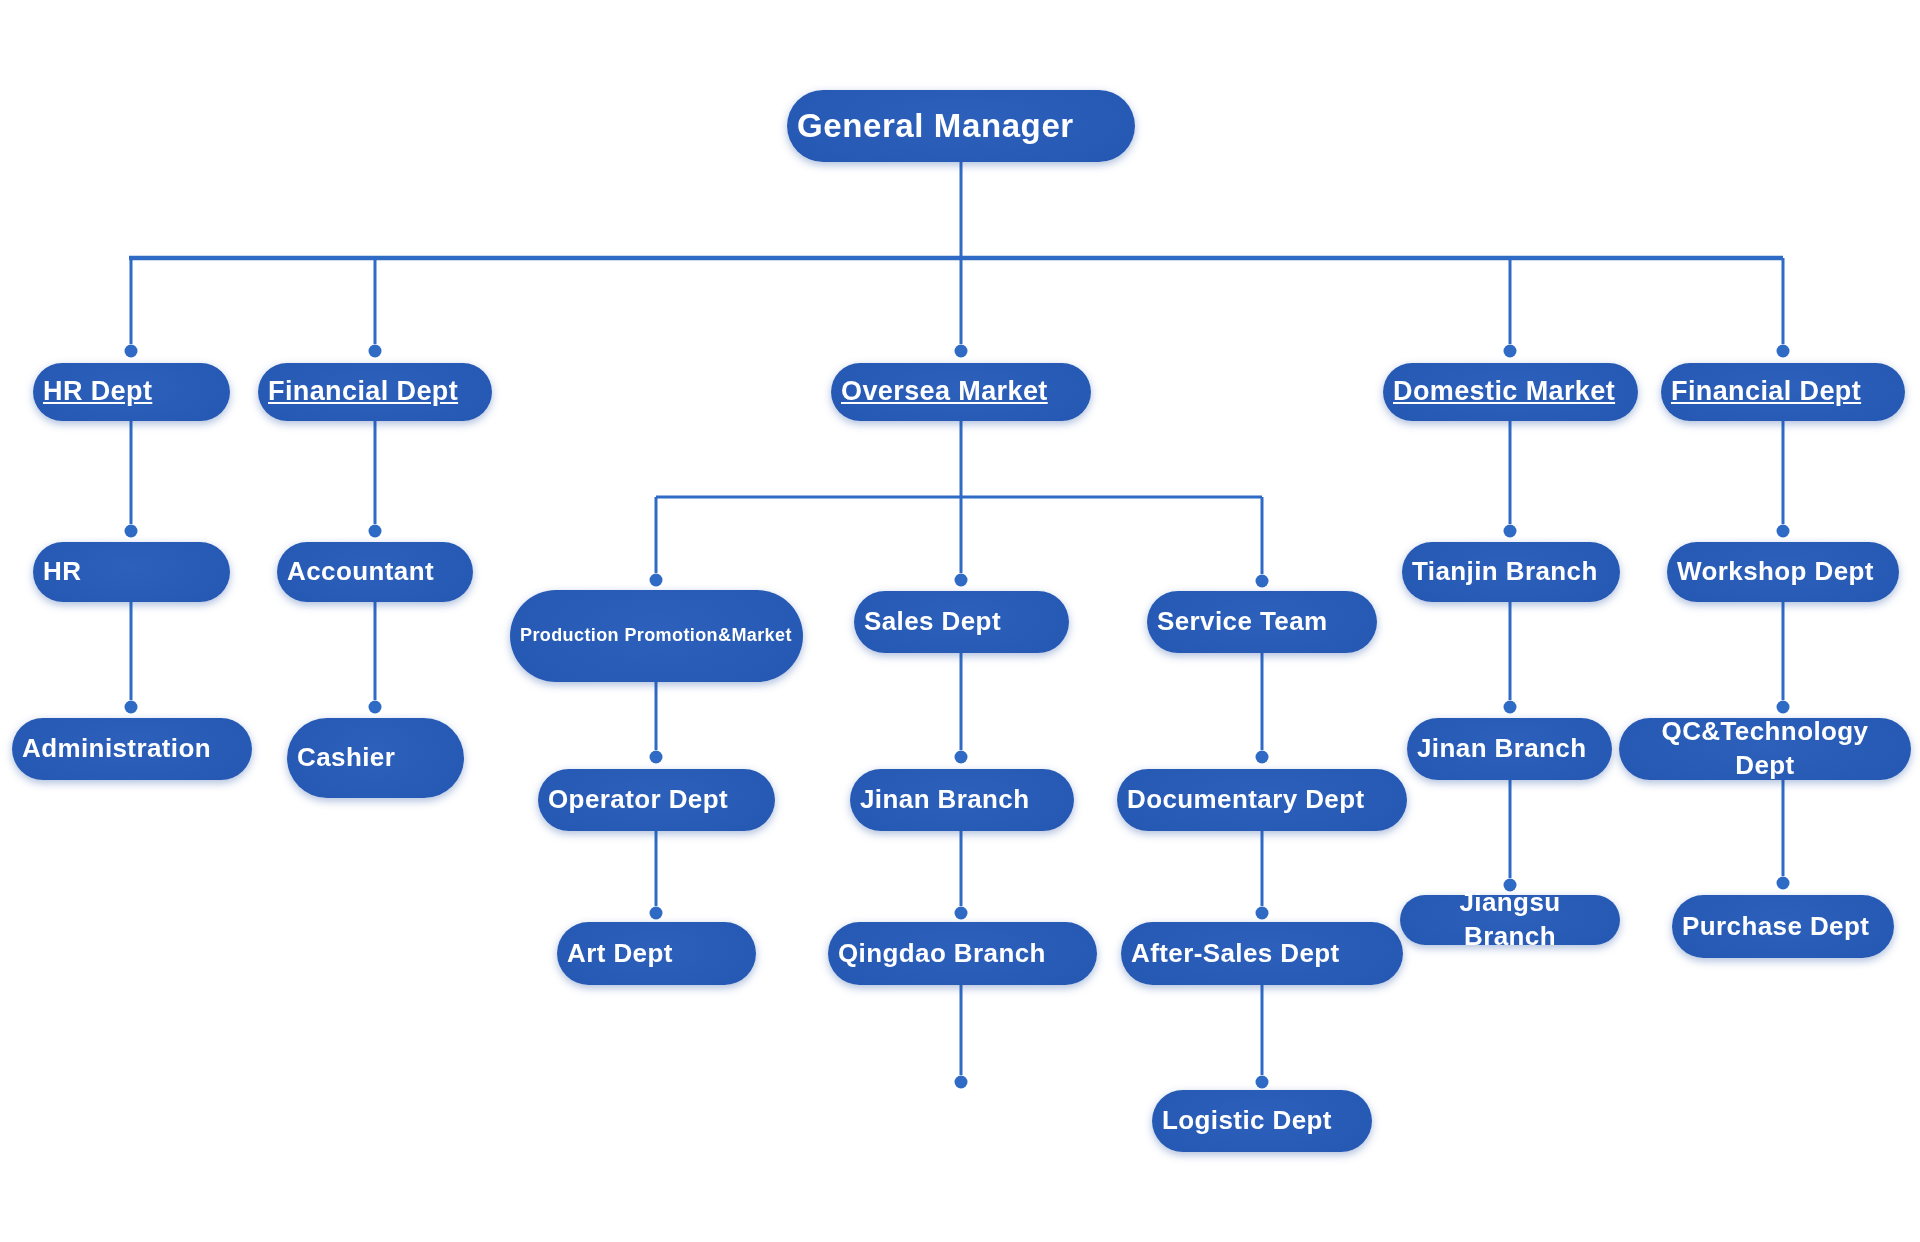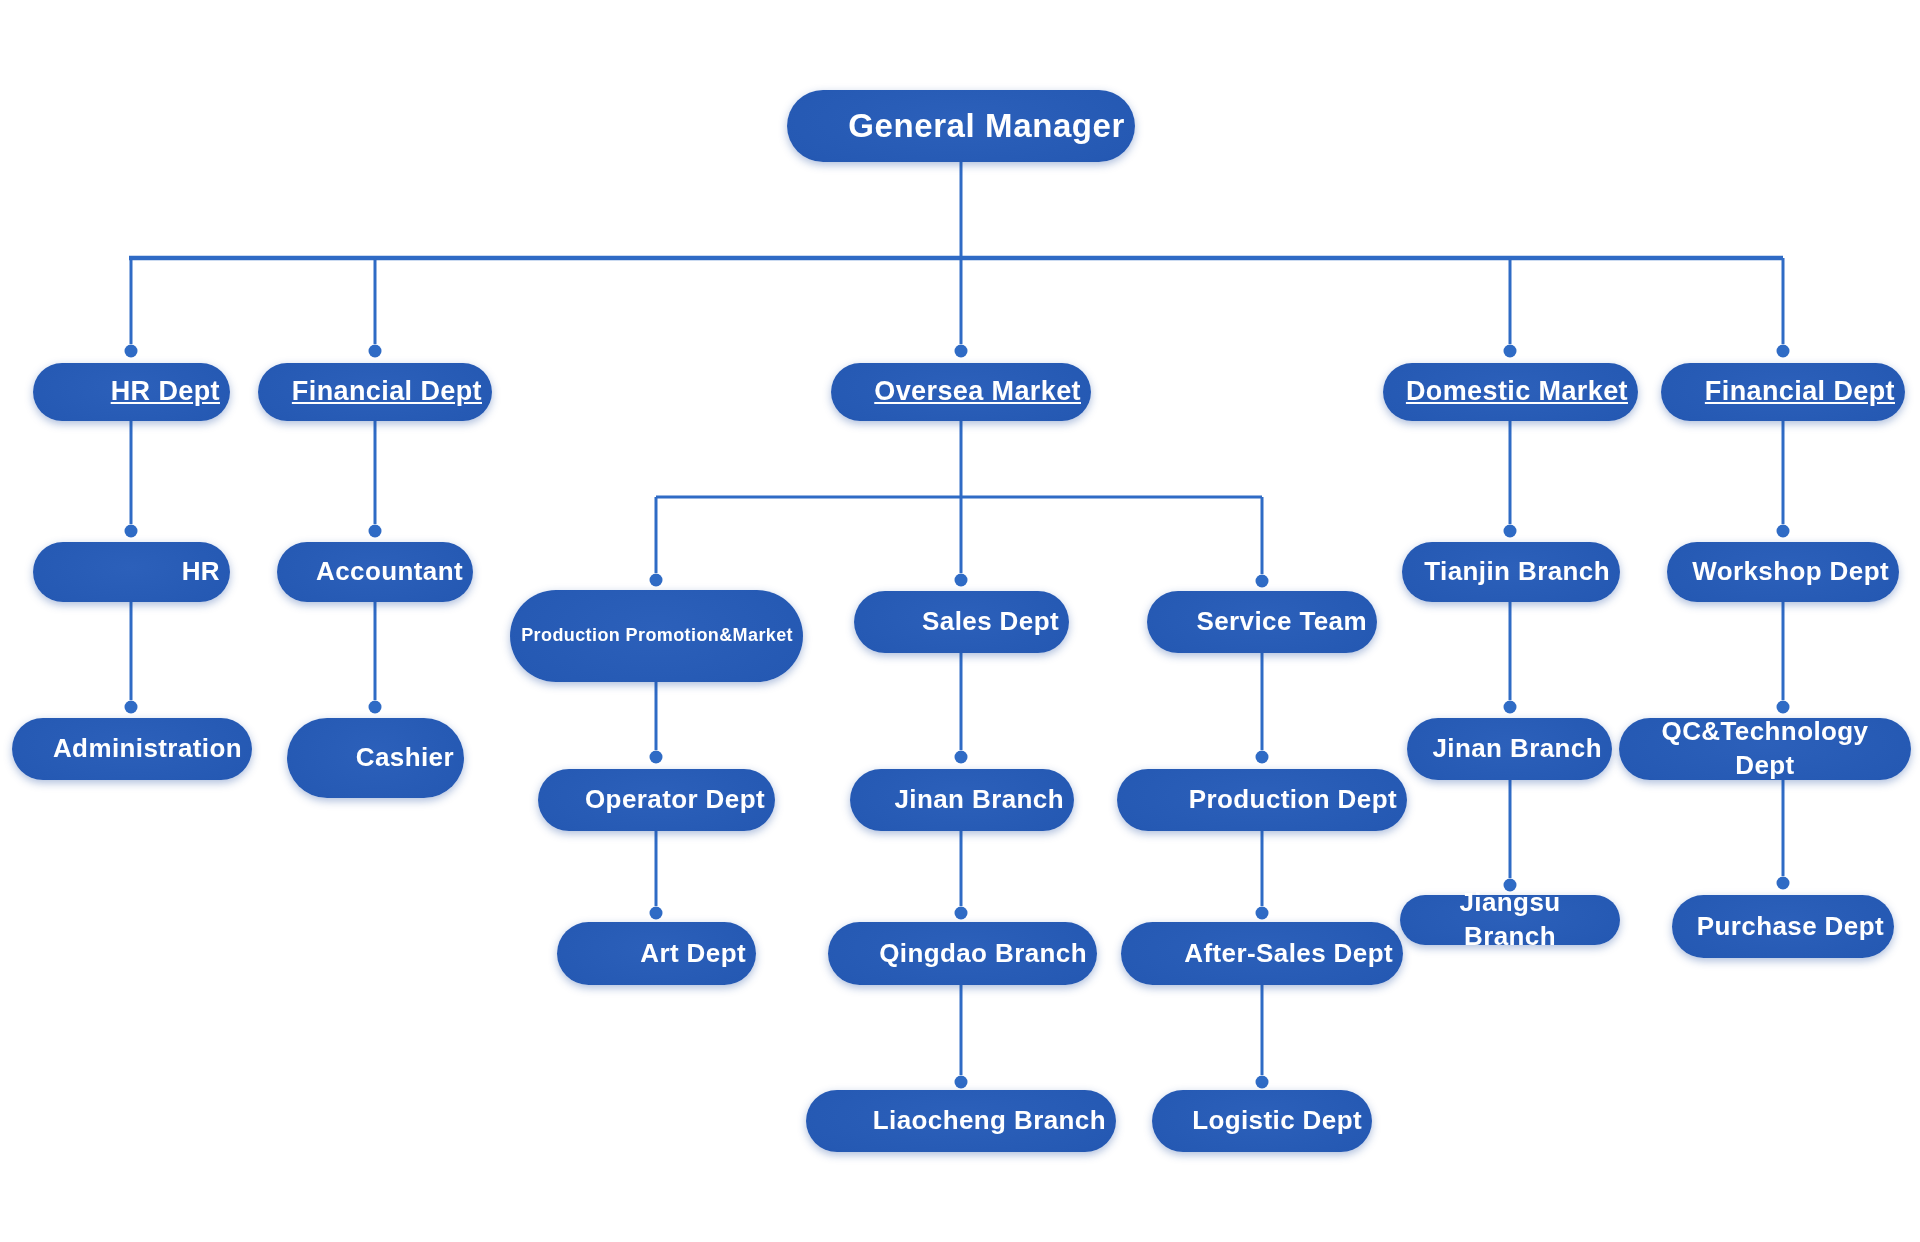--- a/index.html
+++ b/index.html
@@ -33,21 +33,21 @@
     fill: none;
   }
   .cdot {
     fill: #2F6BC5;
     stroke: none;
   }
   .node {
     position: absolute;
     display: flex;
     align-items: center;
-    justify-content: flex-end;
+    justify-content: flex-start;
     text-align: center;
     border-radius: 999px;
     color: #FFFFFF;
     font-weight: bold;
     font-size: 26px;
     letter-spacing: 0.4px;
     line-height: 1.3;
     padding: 0 10px;
     box-sizing: border-box;
     background: radial-gradient(ellipse 105% 150% at 50% 42%,
@@ -180,34 +180,31 @@
   <div class="node" style="left:1147px;top:591px;width:230px;height:62px">
     <span>Service Team</span>
   </div>
   <div class="node" style="left:538px;top:769px;width:237px;height:62px">
     <span>Operator Dept</span>
   </div>
   <div class="node" style="left:850px;top:769px;width:224px;height:62px">
     <span>Jinan Branch</span>
   </div>
   <div class="node" style="left:1117px;top:769px;width:290px;height:62px">
-    <span>Production Dept</span>
+    <span>Documentary Dept</span>
   </div>
   <div class="node" style="left:557px;top:922px;width:199px;height:63px">
     <span>Art Dept</span>
   </div>
   <div class="node" style="left:828px;top:922px;width:269px;height:63px">
     <span>Qingdao Branch</span>
   </div>
   <div class="node" style="left:1121px;top:922px;width:282px;height:63px">
     <span>After-Sales Dept</span>
   </div>
-  <div class="node" style="left:806px;top:1090px;width:310px;height:62px">
-    <span>Liaocheng Branch</span>
-  </div>
   <div class="node" style="left:1152px;top:1090px;width:220px;height:62px">
     <span>Logistic Dept</span>
   </div>
 
   <div class="node" style="left:1402px;top:542px;width:218px;height:60px">
     <span>Tianjin Branch</span>
   </div>
   <div class="node" style="left:1407px;top:718px;width:205px;height:62px">
     <span>Jinan Branch</span>
   </div>

